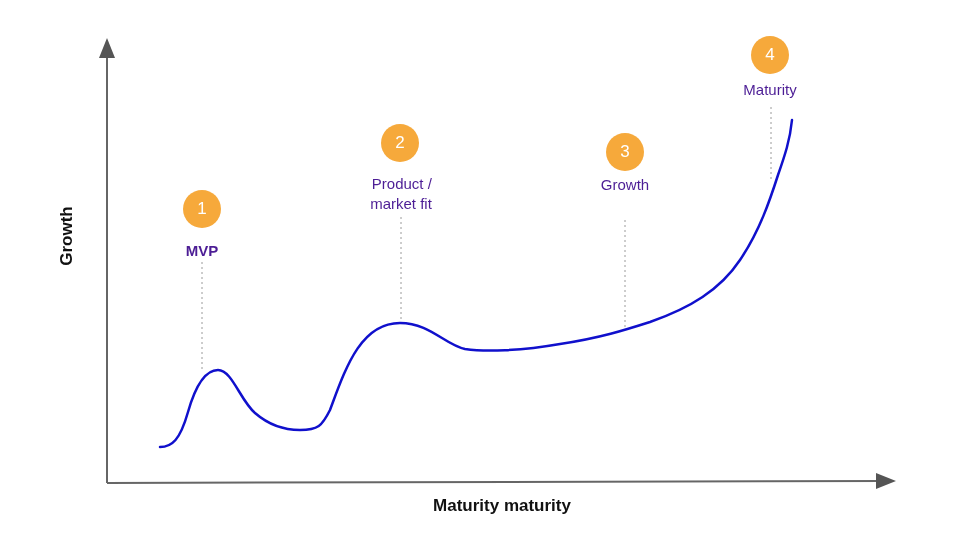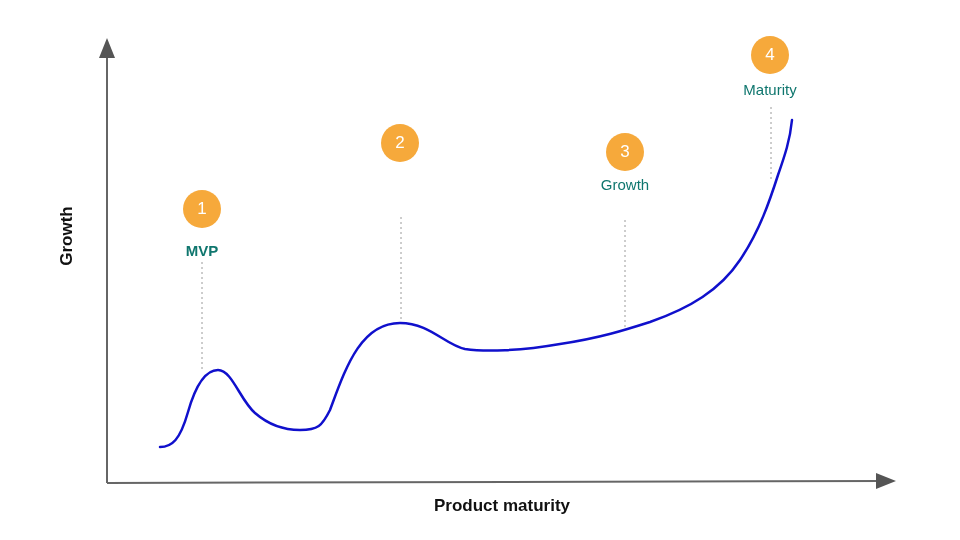--- a/index.html
+++ b/index.html
@@ -6,21 +6,21 @@
     body { width: 960px; height: 540px; position: relative; overflow: hidden; font-family: "Liberation Sans", sans-serif; }
     .canvas { position: absolute; left: 0; top: 0; width: 960px; height: 540px; }
     svg.plot { position: absolute; left: 0; top: 0; }
     .badge {
       position: absolute; width: 38px; height: 38px; border-radius: 50%;
       background: #f6a93b; color: #ffffff;
       font-family: "Liberation Sans", sans-serif; font-size: 17px;
       display: flex; align-items: center; justify-content: center;
     }
     .label {
-      position: absolute; color: #0f766e; font-size: 15px; line-height: 20px;
+      position: absolute; color: #4c1d95; font-size: 15px; line-height: 20px;
       text-align: right; white-space: pre-line; transform: translateX(-50%);
     }
     .axis-label-x {
       position: absolute; left: 502px; top: 496px; transform: translateX(-50%);
       font-size: 17px; font-weight: bold; color: #111111; white-space: nowrap;
     }
     .axis-label-y {
       position: absolute; left: 67px; top: 236px;
       transform: translate(-50%, -50%) rotate(-90deg);
       font-size: 17px; font-weight: bold; color: #111111; white-space: nowrap;
@@ -61,26 +61,28 @@
   </svg>
 
   <div class="badge" style="left:183px; top:190px;">
     <span>1</span>
   </div>
   <div class="label" style="left:202px; top:241px;font-weight:bold;">MVP</div>
 
   <div class="badge" style="left:381px; top:124px;">
     <span>2</span>
   </div>
+  <div class="label" style="left:401px; top:174px;">Product /
+market fit</div>
 
   <div class="badge" style="left:606px; top:133px;">
     <span>3</span>
   </div>
   <div class="label" style="left:625px; top:175px;">Growth</div>
 
   <div class="badge" style="left:751px; top:36px;">
     <span>4</span>
   </div>
   <div class="label" style="left:770px; top:80px;">Maturity</div>
 
-  <div class="axis-label-x">Product maturity</div>
+  <div class="axis-label-x">Maturity maturity</div>
   <div class="axis-label-y">Growth</div>
 </div>
 
 </body></html>

